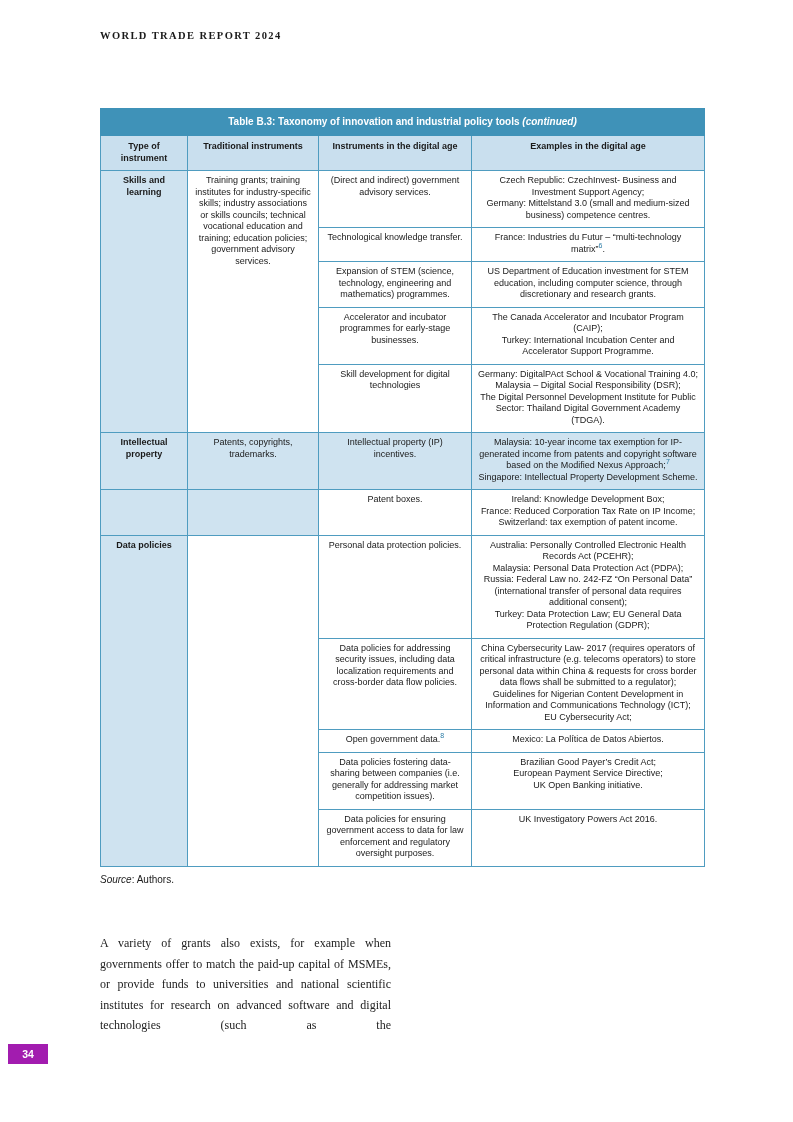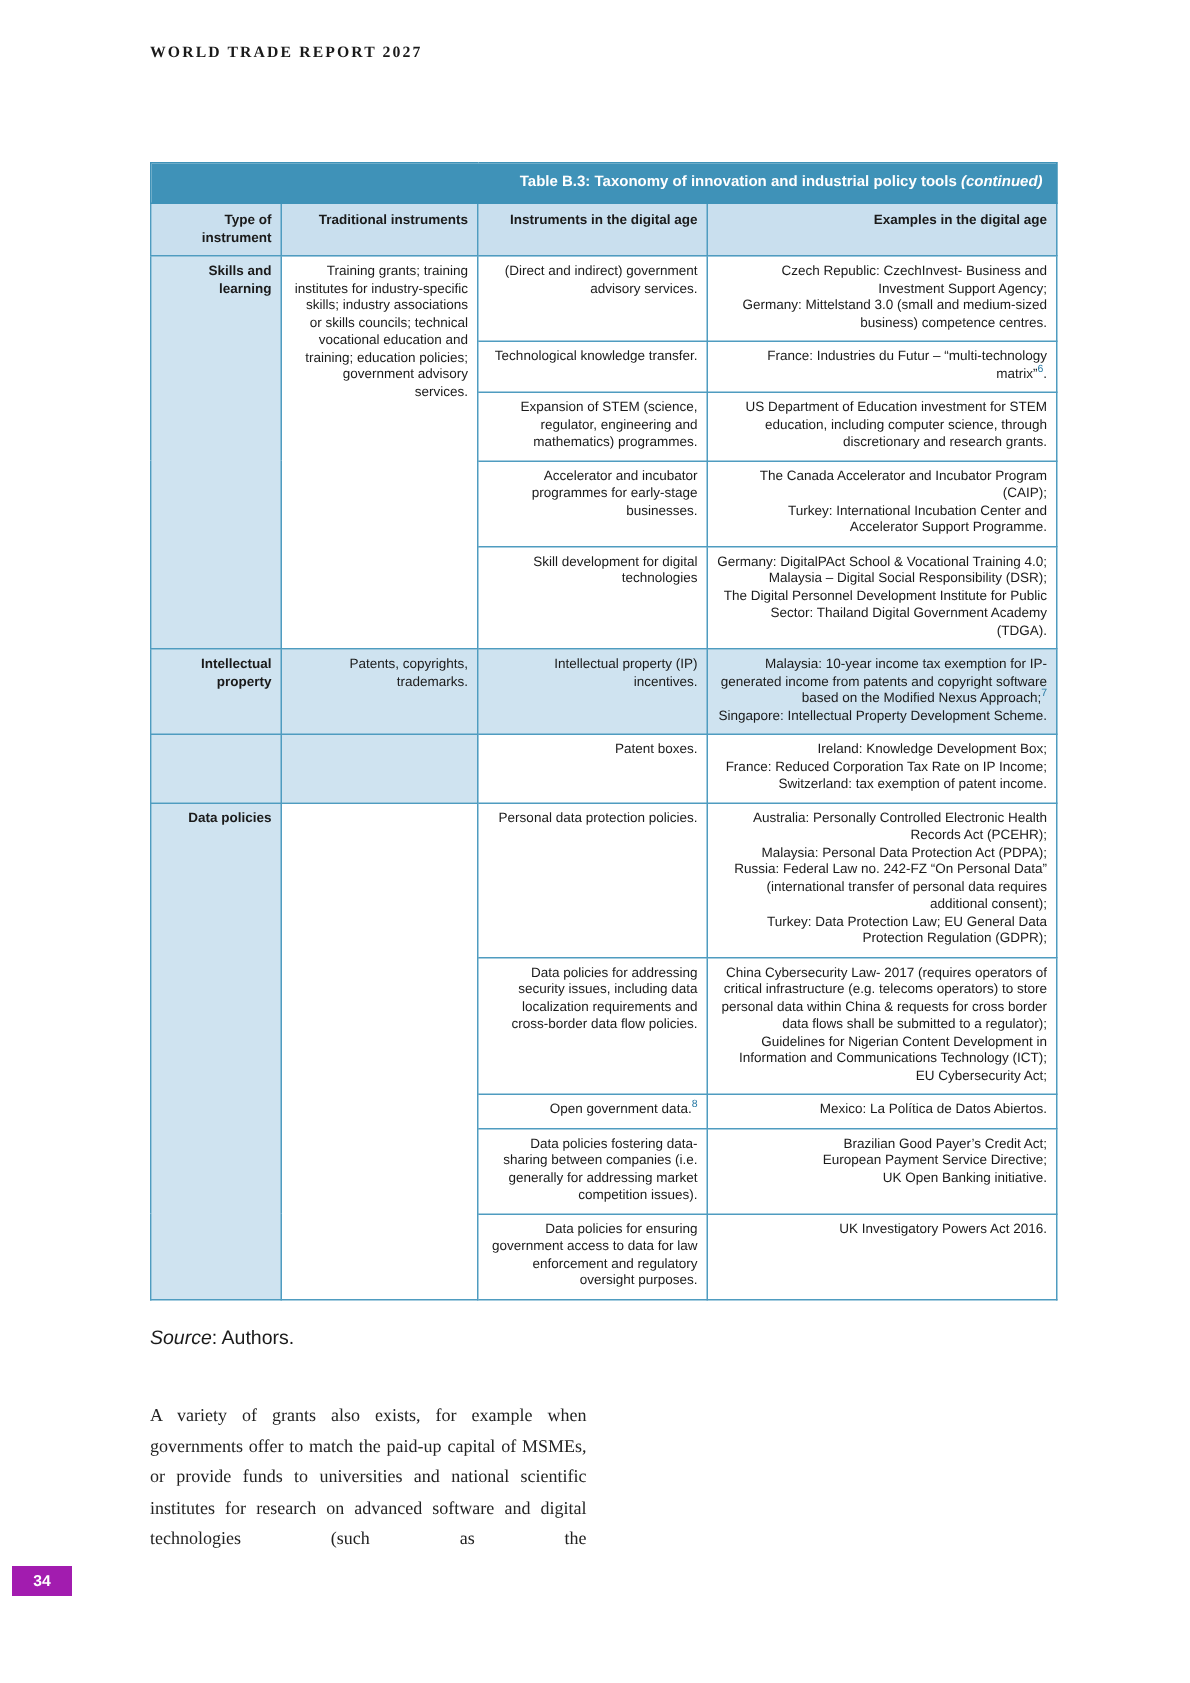--- a/index.html
+++ b/index.html
@@ -13,55 +13,55 @@
     font-family:"Liberation Serif", serif; font-weight:bold;
     font-size:10.5px; letter-spacing:1.4px; color:#1a1a1a;
   }
   .tbl-wrap { position:absolute; left:100px; top:108px; width:604px; }
   table.taxonomy {
     border-collapse:collapse; table-layout:fixed; width:604px;
     font-size:9px; line-height:11.5px; color:#1a1a1a;
   }
   table.taxonomy td, table.taxonomy th {
     border:1px solid #4f9cc0; vertical-align:top;
-    padding:4px 6px 6px 6px; text-align:right; white-space:pre-line;
+    padding:4px 6px 6px 6px; text-align:center; white-space:pre-line;
     overflow-wrap:break-word;
   }
   tr.title-row th {
     background:#3f92b8; color:#ffffff; font-size:10px; line-height:12px;
     border:1px solid #3f92b8; padding:7px 9px; white-space:normal;
   }
   .title-cont { font-style:italic; }
   tr.cols th { background:#c9dfee; font-weight:bold; padding-top:5px; padding-bottom:6px; }
   td.c1 { background:#cfe3f0; font-weight:bold; }
   td.shade { background:#cfe3f0; }
   sup.fn { color:#2b7ca6; font-size:7px; line-height:0; }
   .source {
-    margin-top:17px; font-size:13px; color:#1a1a1a;
+    margin-top:7px; font-size:10px; color:#1a1a1a;
   }
   .source .src-label { font-style:italic; }
   .body-cols {
     position:absolute; left:100px; top:933px; width:604px;
     display:flex; gap:22px;
     font-family:"Liberation Serif", serif; font-size:12px;
     line-height:20.5px; color:#222;
   }
   .body-col {
     width:291px; text-align:justify; text-align-last:justify;
   }
   .page-num {
     position:absolute; left:8px; top:1044px; width:40px; height:20px;
     background:#a21caf; color:#ffffff; font-weight:bold; font-size:10.5px;
     display:flex; align-items:center; justify-content:center;
   }
 </style>
 </head>
 <body>
 
-<div class="report-header">WORLD TRADE REPORT 2027</div>
+<div class="report-header">WORLD TRADE REPORT 2024</div>
 
 <div class="tbl-wrap">
   <table class="taxonomy">
     <colgroup>
       <col style="width:87px">
         <col style="width:131px">
         <col style="width:153px">
         <col style="width:233px">
     </colgroup>
     <thead>
@@ -82,21 +82,21 @@
         <td rowspan="5">Training grants; training institutes for industry-specific skills; industry associations or skills councils; technical vocational education and training; education policies; government advisory services.</td>
         <td>(Direct and indirect) government advisory services.</td>
         <td>Czech Republic: CzechInvest- Business and Investment Support Agency;
 Germany: Mittelstand 3.0 (small and medium-sized business) competence centres.</td>
       </tr>
       <tr>
         <td>Technological knowledge transfer.</td>
         <td><span>France: Industries du Futur – “multi-technology matrix”</span><sup class="fn">6</sup><span>.</span></td>
       </tr>
       <tr>
-        <td>Expansion of STEM (science, regulator, engineering and mathematics) programmes.</td>
+        <td>Expansion of STEM (science, technology, engineering and mathematics) programmes.</td>
         <td>US Department of Education investment for STEM education, including computer science, through discretionary and research grants.</td>
       </tr>
       <tr>
         <td>Accelerator and incubator programmes for early-stage businesses.</td>
         <td>The Canada Accelerator and Incubator Program (CAIP);
 Turkey: International Incubation Center and Accelerator Support Programme.</td>
       </tr>
       <tr>
         <td>Skill development for digital technologies</td>
         <td>Germany: DigitalPAct School &amp; Vocational Training 4.0;

